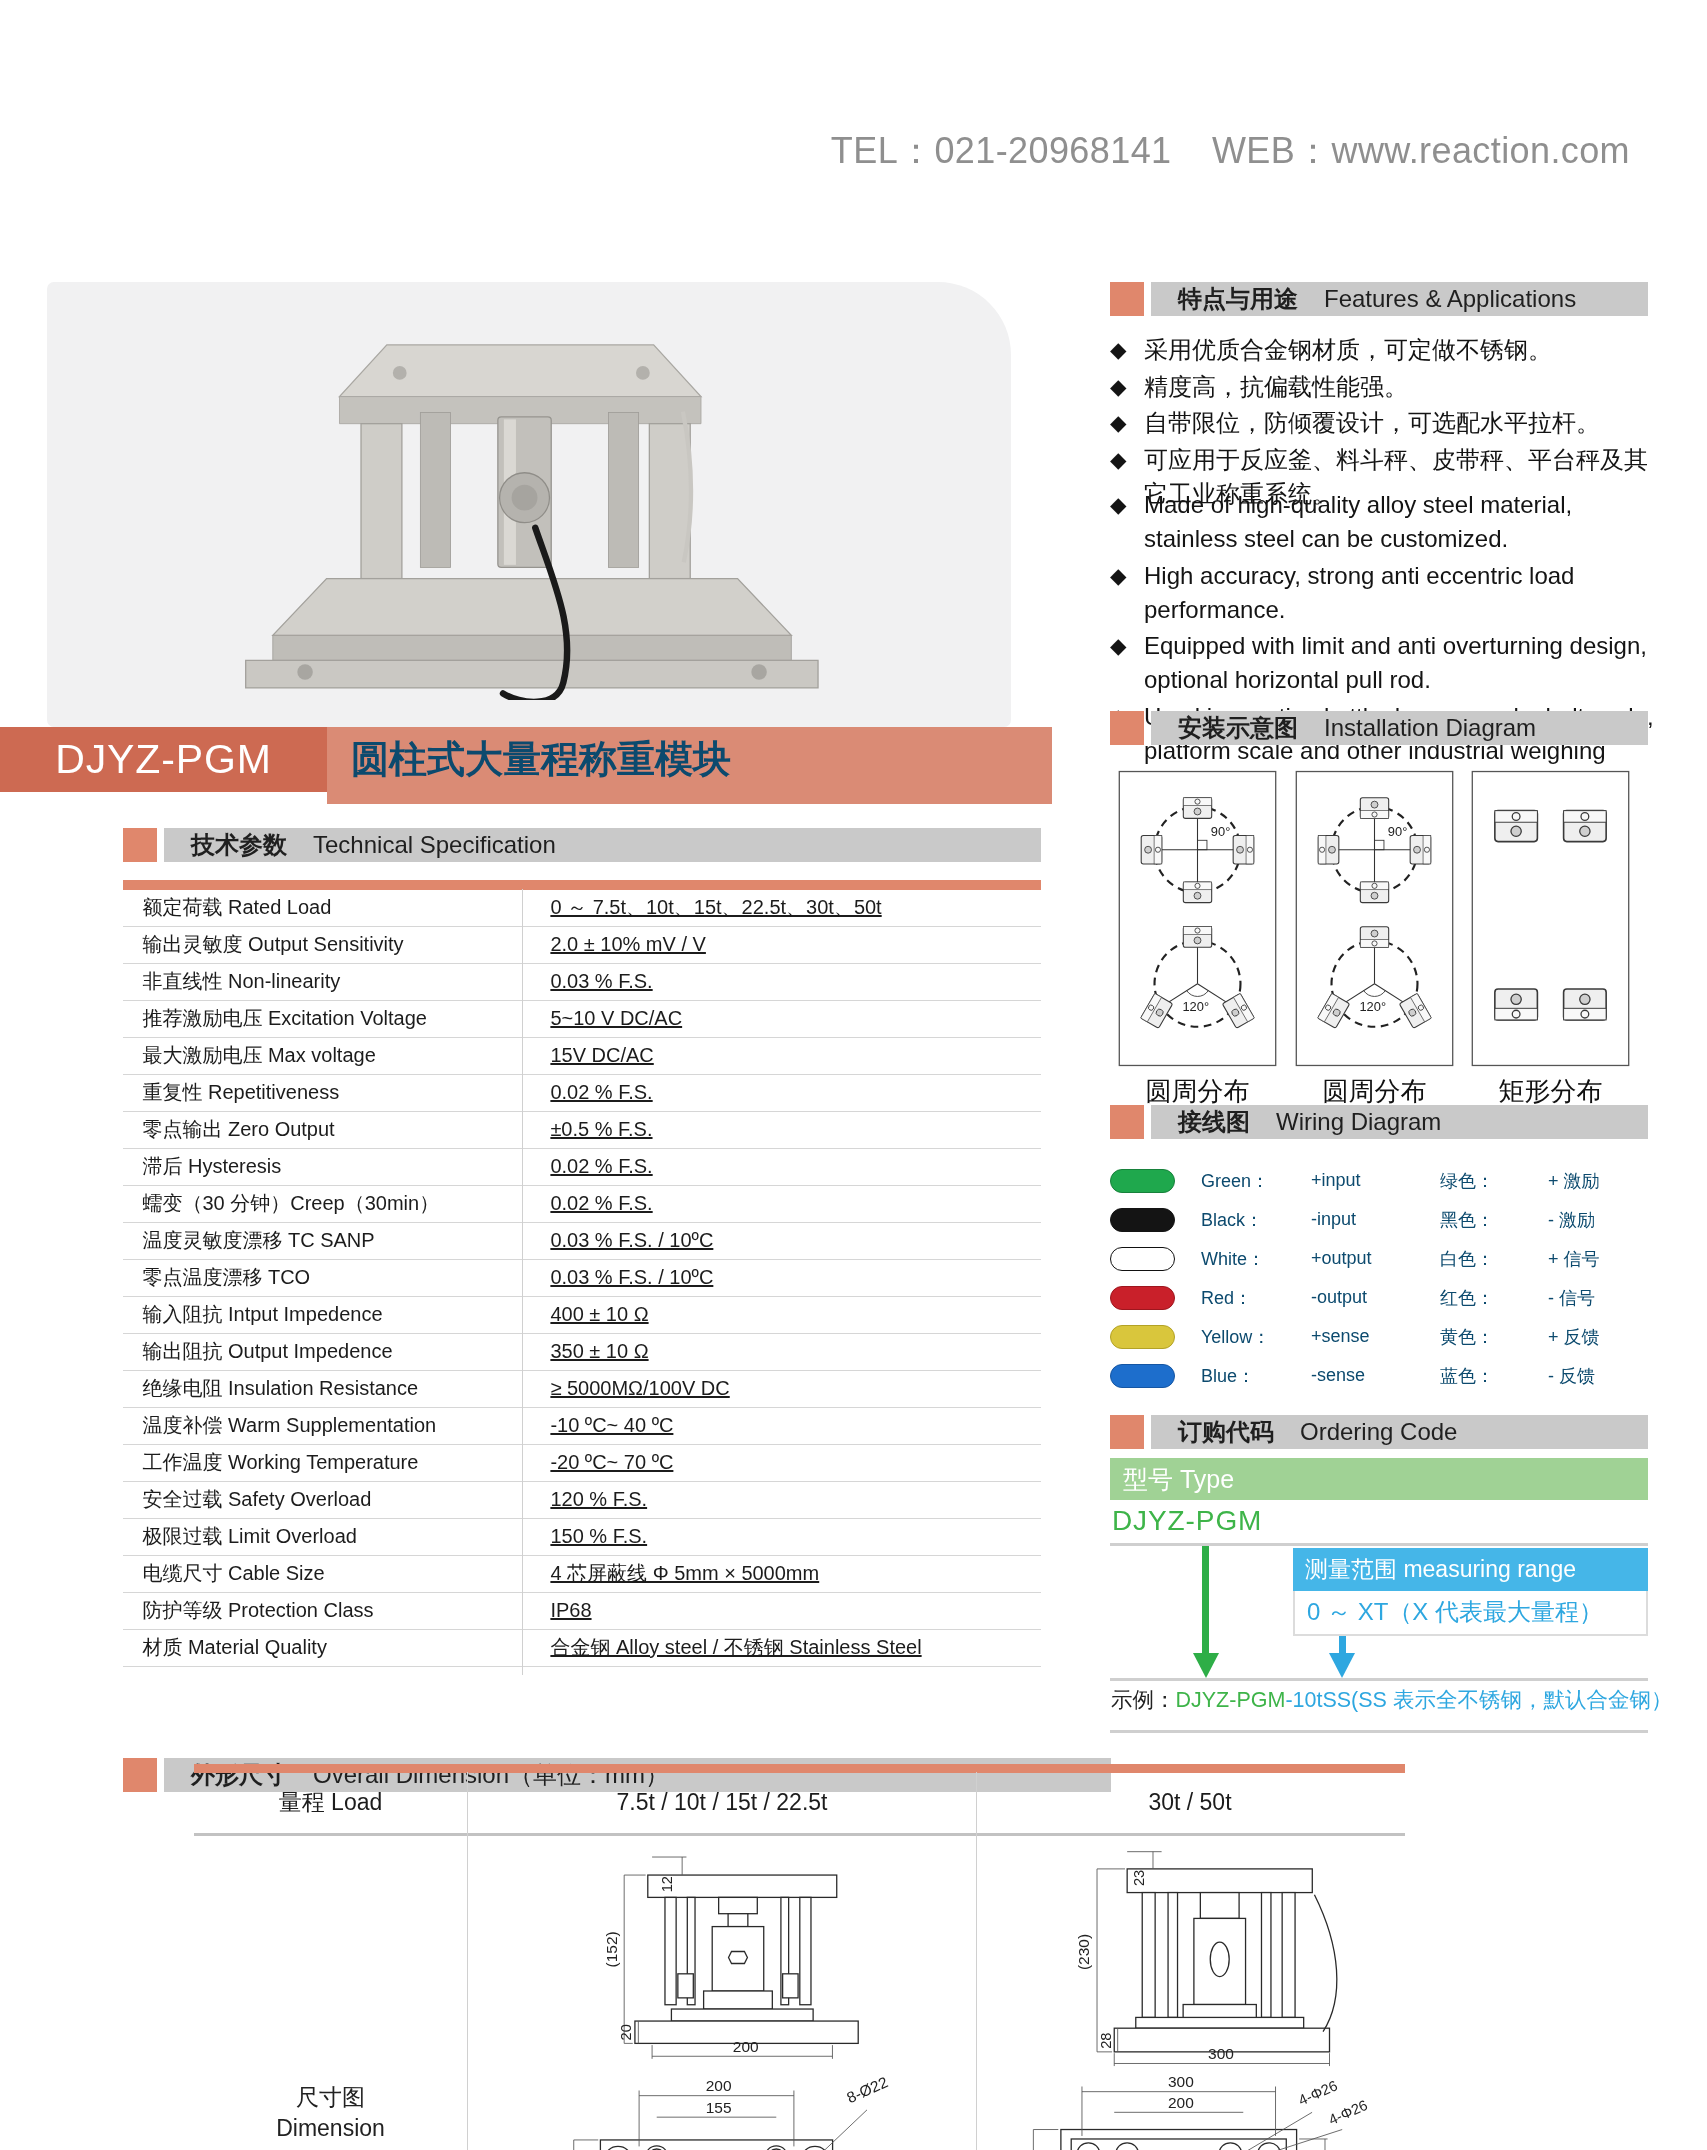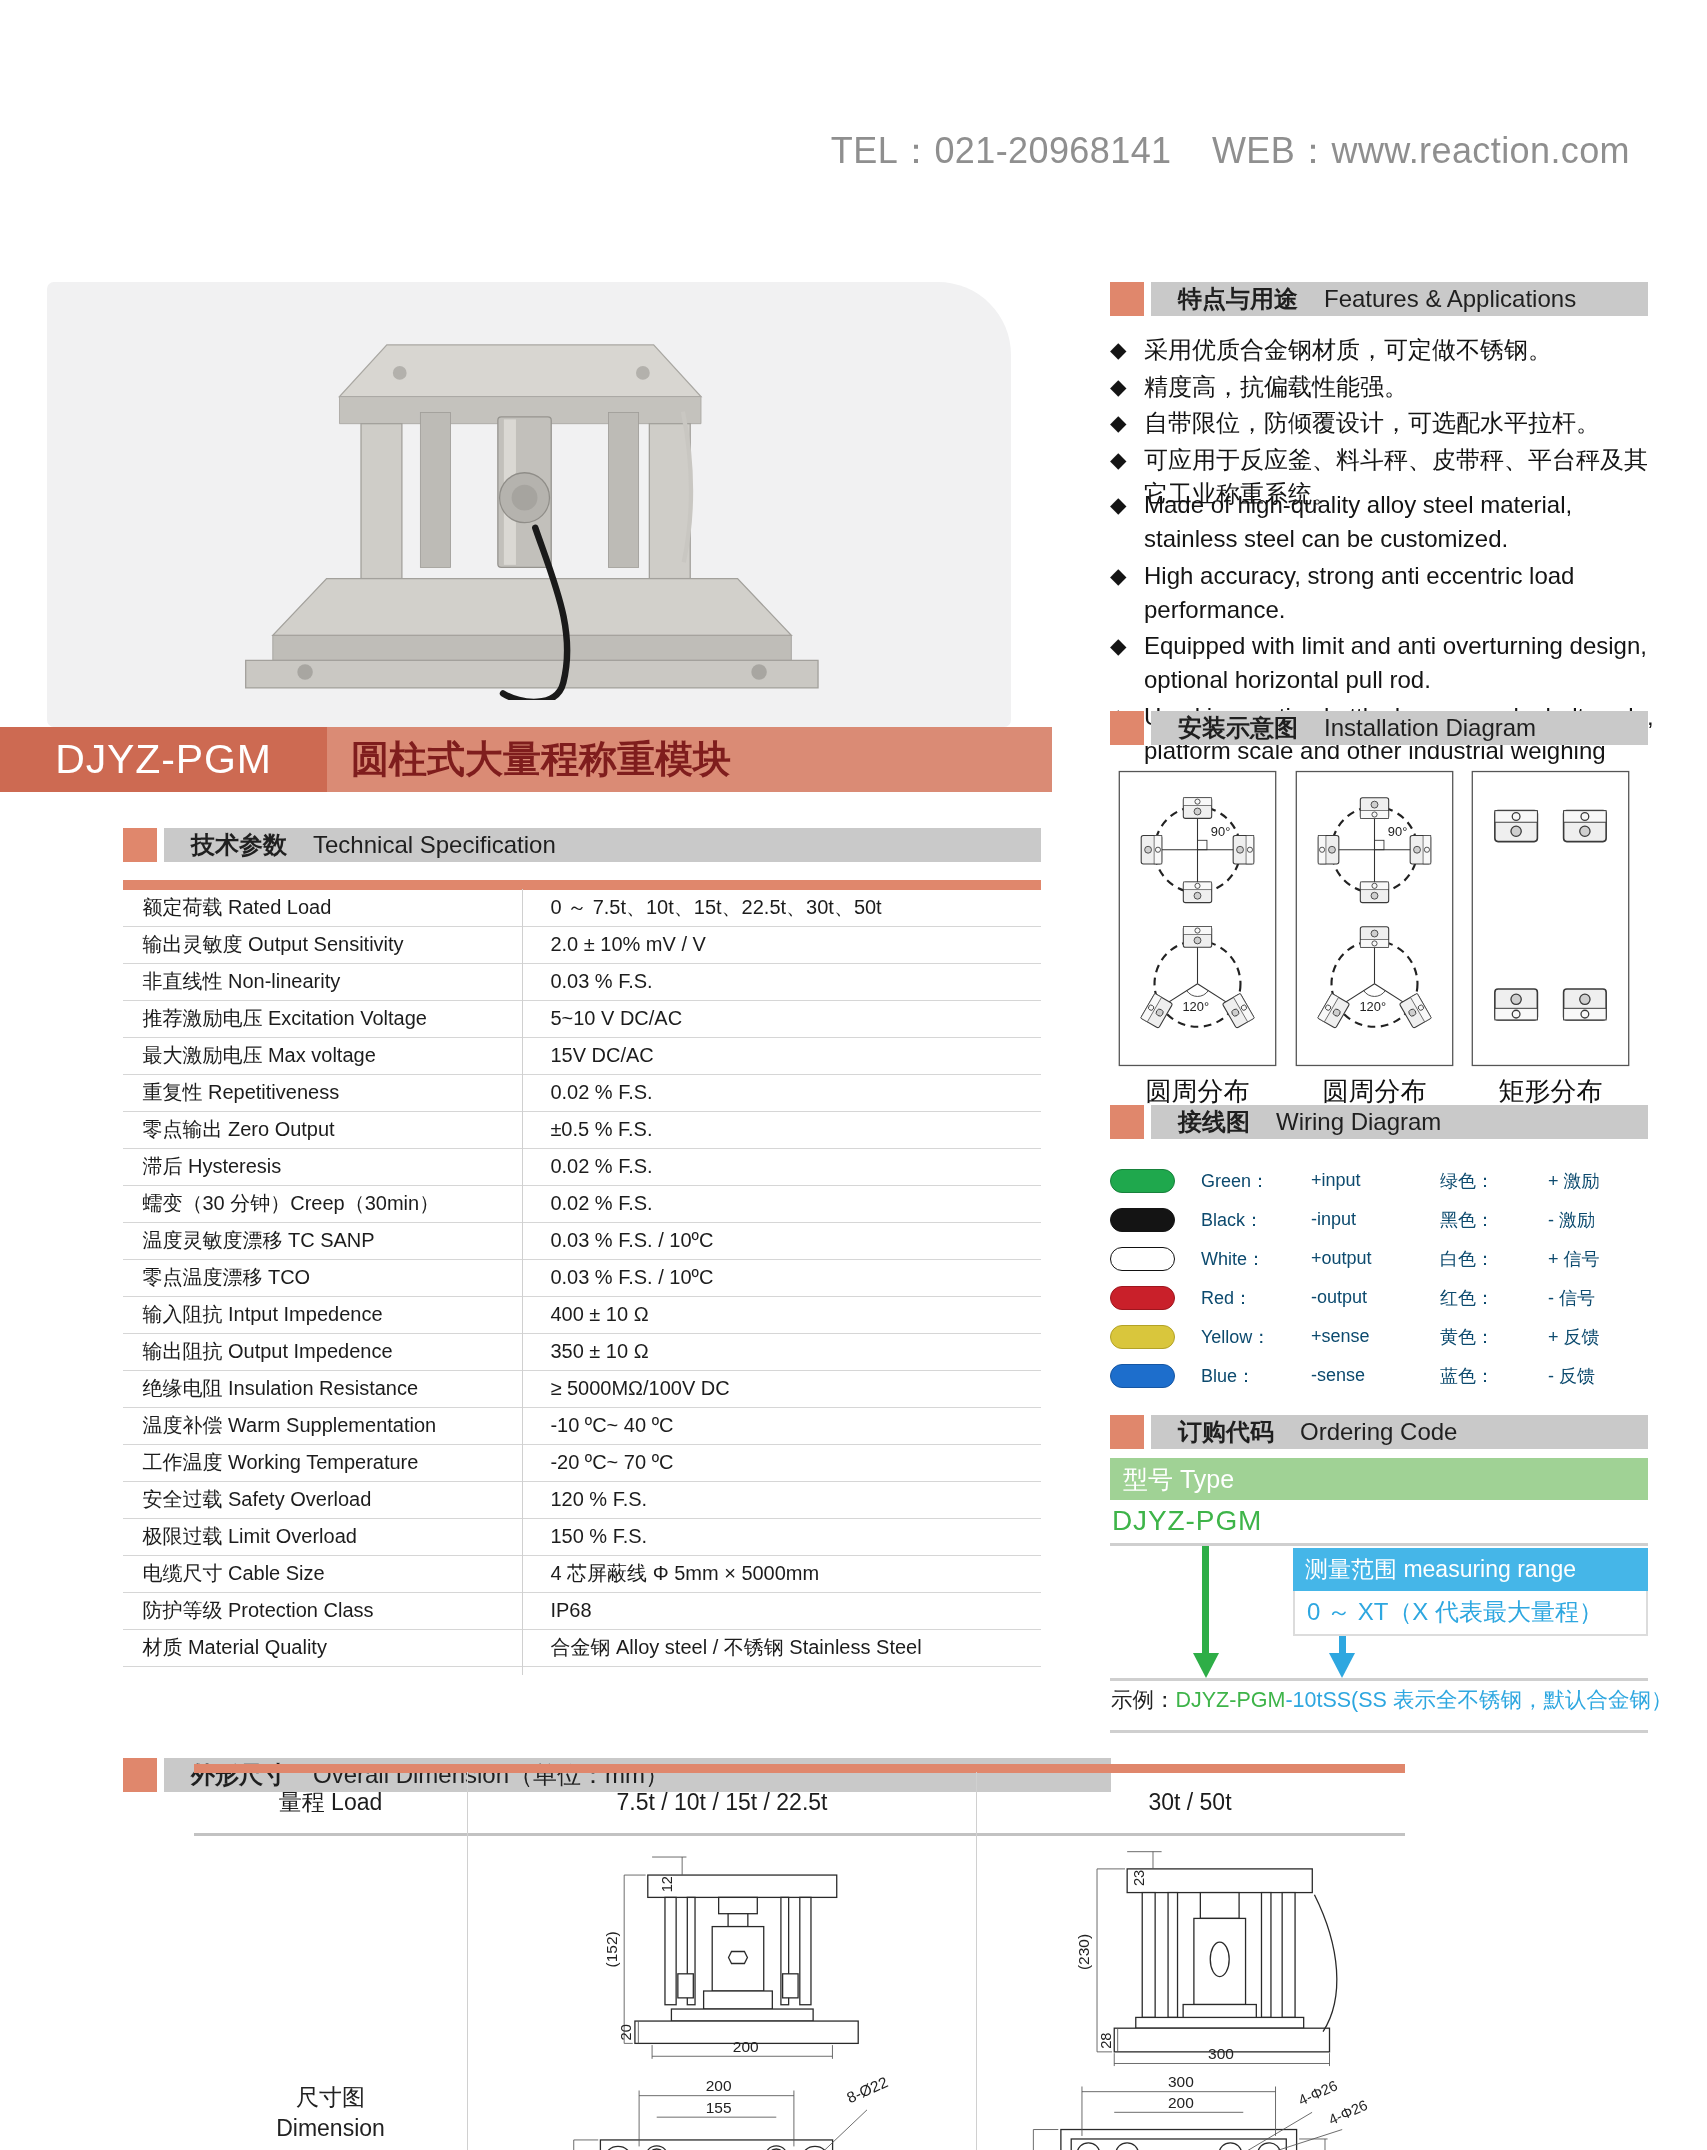--- a/index.html
+++ b/index.html
@@ -13,36 +13,36 @@
   .contact span:first-child{margin-left:0;}
 
   
   .card{position:absolute;left:47px;top:282px;width:964px;height:445px;background:#f1f1f2;
         border-radius:6.9px 73px 6.9px 6.9px;}
 
   
   .titlebar{position:absolute;left:0;top:727px;width:1052px;height:65px;}
   .titlebar .model{position:absolute;left:0;top:0;width:327px;height:65px;background:#cd6a52;color:#fff;
                    font-size:41px;line-height:65px;text-align:center;letter-spacing:0.9px;}
-  .titlebar .cname{position:absolute;left:327px;top:0;width:725px;height:65px;background:#da8b75;color:#7f1d1d;
+  .titlebar .cname{position:absolute;left:327px;top:0;width:725px;height:77px;background:#da8b75;color:#0c4a6e;
                    font-size:38px;line-height:65px;padding-left:24px;font-weight:700;box-sizing:border-box;}
 
   
   .sechdr{position:absolute;height:34px;}
   .sechdr .sq{position:absolute;left:0;top:0;width:34px;height:34px;background:#e0876c;}
   .sechdr .bar{position:absolute;left:41px;top:0;right:0;height:34px;background:#c9c9c9;
                line-height:34px;padding-left:27px;font-size:24px;color:#1f1f1f;white-space:nowrap;}
   .sechdr .bar b{font-weight:700;margin-right:26px;}
 
   
   .spectable{position:absolute;left:123px;top:880px;width:918px;}
   .spectable .topbar{height:9.5px;background:#e0876c;}
   .specrow{display:flex;height:36px;align-items:center;border-bottom:1.3px solid #d6d6d6;font-size:20px;color:#1c1c1c;white-space:nowrap;}
   .specrow .l{width:381px;padding-left:19.4px;flex:none;}
-  .specrow .v{padding-left:27px;}
+  .specrow .v{padding-left:27px;text-decoration:underline;}
   .vdiv{position:absolute;background:#d0d0d0;}
 
   
   .bullets{position:absolute;left:1110px;width:546px;font-size:24px;color:#141414;}
   .bullets .bi{display:flex;margin-bottom:2.6px;line-height:34px;}
   .bullets .bi .dm{flex:none;width:34px;font-size:21.5px;}
 
   
   .instbox{position:absolute;top:770px;width:159px;height:297px;}
   .instcap{position:absolute;top:1074px;width:159px;text-align:center;font-size:26px;color:#111;}

